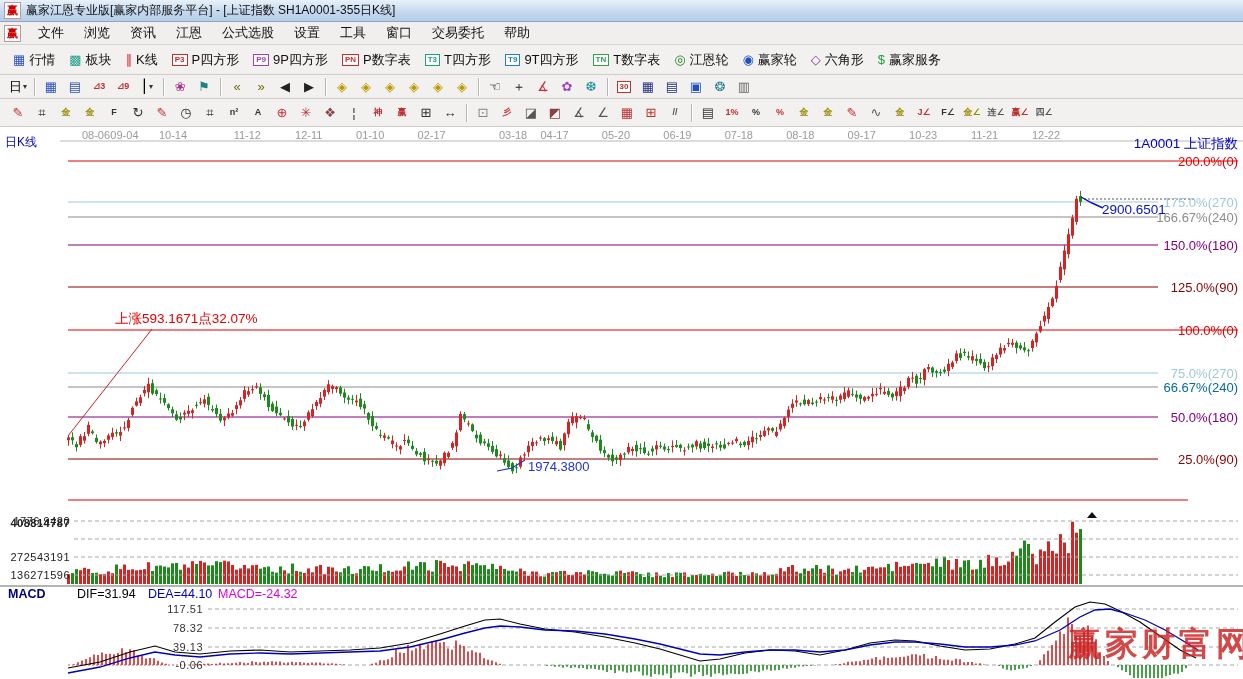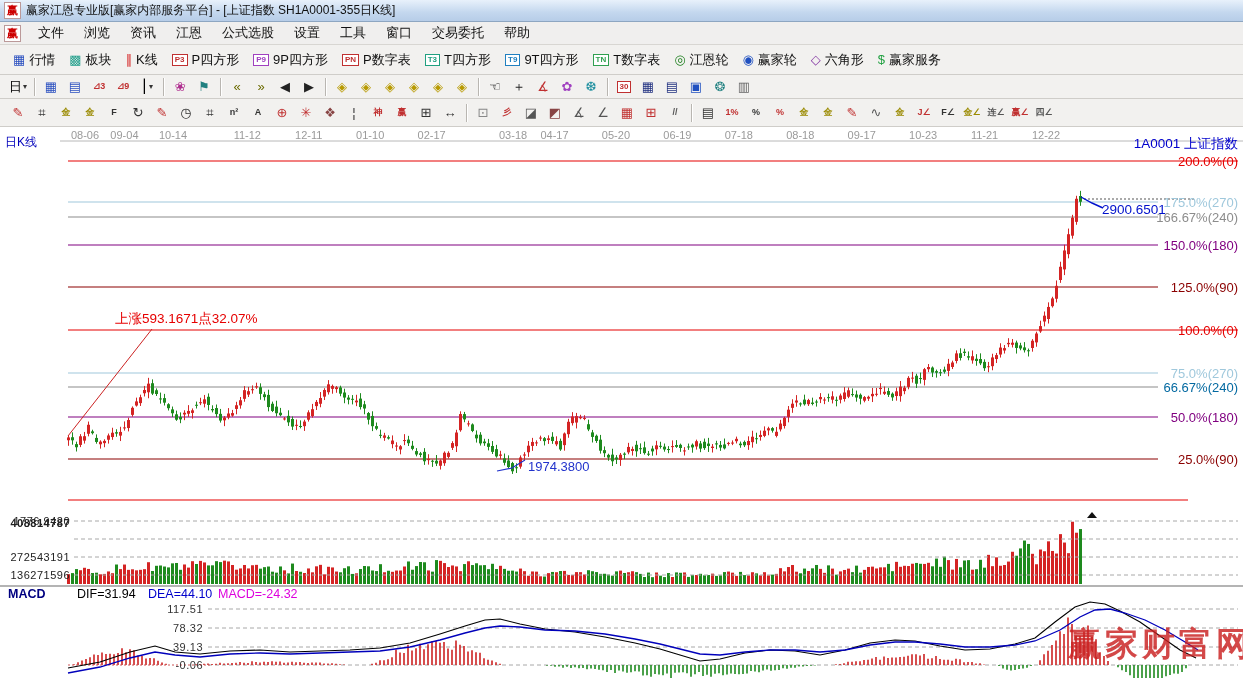--- a/index.html
+++ b/index.html
@@ -1409,21 +1409,21 @@
         <line x1="68" y1="538" x2="210" y2="538" stroke="#cc5555" stroke-width="1" stroke-dasharray="2,2"></line>
         <polyline points="68,541 100,535 130,525 155,519 175,525 200,527 230,524 260,523 290,525 320,524 350,523 380,521 410,516 440,507 465,499 485,493 500,492 520,497 545,502 575,505 605,510 635,516 660,522 680,528 700,534 720,532 745,526 770,523 795,524 820,528 845,523 870,516 895,513 915,514 940,519 965,523 990,522 1015,517 1035,511 1055,495 1075,480 1090,475 1105,477 1120,484 1140,495 1160,509 1180,523 1196,531" fill="none" stroke="#000000" stroke-width="1.1"></polyline>
         <polyline points="68,546 100,540 130,531 155,525 175,528 200,530 230,527 260,526 290,527 320,526 350,525 380,524 410,520 440,513 465,506 485,501 500,499 520,500 545,503 575,504 605,507 635,512 660,517 680,522 700,527 720,528 745,525 770,523 795,523 820,525 845,523 870,518 895,515 915,515 940,517 965,520 990,520 1015,518 1035,514 1060,503 1080,490 1095,483 1110,482 1125,486 1145,493 1165,503 1185,515 1198,523" fill="none" stroke="#0000bb" stroke-width="1.3"></polyline>
         <line x1="1084" y1="72" x2="1196" y2="72" stroke="#555" stroke-width="1" stroke-dasharray="2,2"></line>
         <polyline points="1081,70 1092,76 1103,81" fill="none" stroke="#0011cc" stroke-width="1.4"></polyline>
         <polyline points="497,344 512,341 525,333" fill="none" stroke="#2233cc" stroke-width="1.2"></polyline>
       </svg>
 
     <div class="abs pane-label">日K线</div>
     <div id="date-axis">
-        <span class="date-label" style="left: 63px; padding-left: 44px;">08-06</span>
+        <span class="date-label" style="left: 74px; padding-left: 44px;">08-06</span>
         <span class="date-label" style="left: 124.438px;">09-04</span>
         <span class="date-label" style="left: 173px;">10-14</span>
         <span class="date-label" style="left: 247.312px;">11-12</span>
         <span class="date-label" style="left: 308.75px;">12-11</span>
         <span class="date-label" style="left: 370.188px;">01-10</span>
         <span class="date-label" style="left: 431.625px;">02-17</span>
         <span class="date-label" style="left: 493.062px; padding-left: 40px;">03-18</span>
         <span class="date-label" style="left: 554.5px;">04-17</span>
         <span class="date-label" style="left: 615.938px;">05-20</span>
         <span class="date-label" style="left: 677.375px;">06-19</span>

